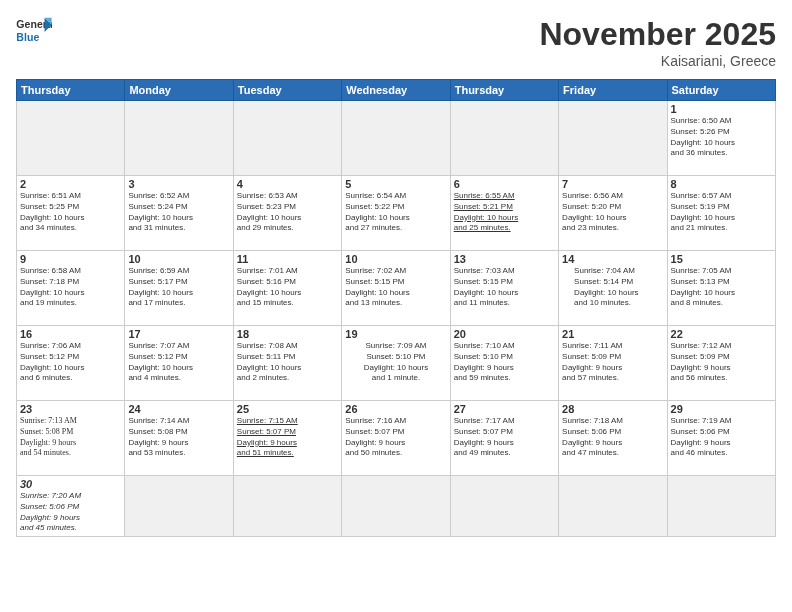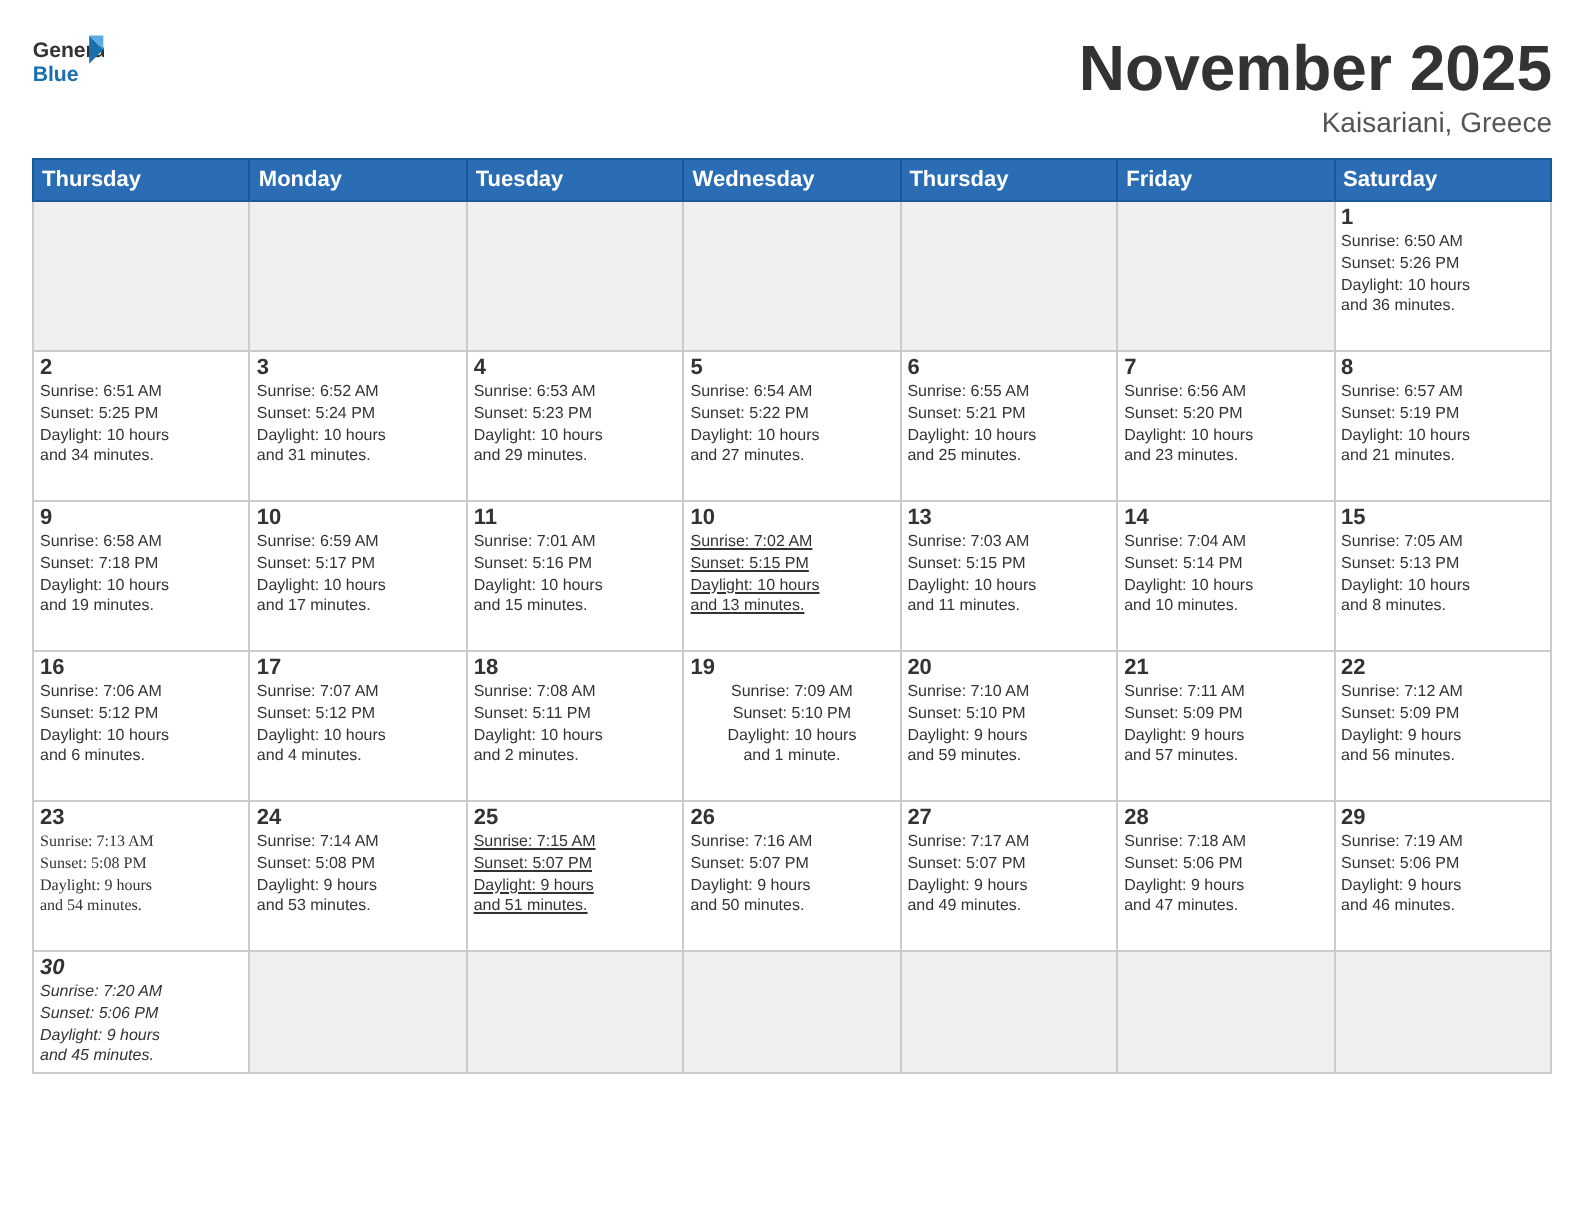--- a/index.html
+++ b/index.html
@@ -157,21 +157,21 @@
           </td>
           <td>
             <span class="day-number">5</span>
             <div class="day-info" style="white-space: pre-line;">Sunrise: 6:54 AM
 Sunset: 5:22 PM
 Daylight: 10 hours
 and 27 minutes.</div>
           </td>
           <td>
             <span class="day-number">6</span>
-            <div class="day-info" style="white-space: pre-line;">Sunrise: 6:55 AM
+            <div class="day-info" style="white-space: pre-line; text-decoration: underline;">Sunrise: 6:55 AM
 Sunset: 5:21 PM
 Daylight: 10 hours
 and 25 minutes.</div>
           </td>
           <td>
             <span class="day-number">7</span>
             <div class="day-info" style="white-space: pre-line;">Sunrise: 6:56 AM
 Sunset: 5:20 PM
 Daylight: 10 hours
 and 23 minutes.</div>
@@ -201,35 +201,35 @@
           </td>
           <td>
             <span class="day-number">11</span>
             <div class="day-info" style="white-space: pre-line;">Sunrise: 7:01 AM
 Sunset: 5:16 PM
 Daylight: 10 hours
 and 15 minutes.</div>
           </td>
           <td>
             <span class="day-number">10</span>
-            <div class="day-info" style="white-space: pre-line; text-decoration: underline;">Sunrise: 7:02 AM
+            <div class="day-info" style="white-space: pre-line;">Sunrise: 7:02 AM
 Sunset: 5:15 PM
 Daylight: 10 hours
 and 13 minutes.</div>
           </td>
           <td>
             <span class="day-number">13</span>
             <div class="day-info" style="white-space: pre-line;">Sunrise: 7:03 AM
 Sunset: 5:15 PM
 Daylight: 10 hours
 and 11 minutes.</div>
           </td>
           <td>
             <span class="day-number">14</span>
-            <div class="day-info" style="white-space: pre-line;">Sunrise: 7:04 AM
+            <div class="day-info" style="white-space: pre-line; margin-left: 12px;">Sunrise: 7:04 AM
 Sunset: 5:14 PM
 Daylight: 10 hours
 and 10 minutes.</div>
           </td>
           <td>
             <span class="day-number">15</span>
             <div class="day-info" style="white-space: pre-line;">Sunrise: 7:05 AM
 Sunset: 5:13 PM
 Daylight: 10 hours
 and 8 minutes.</div>

